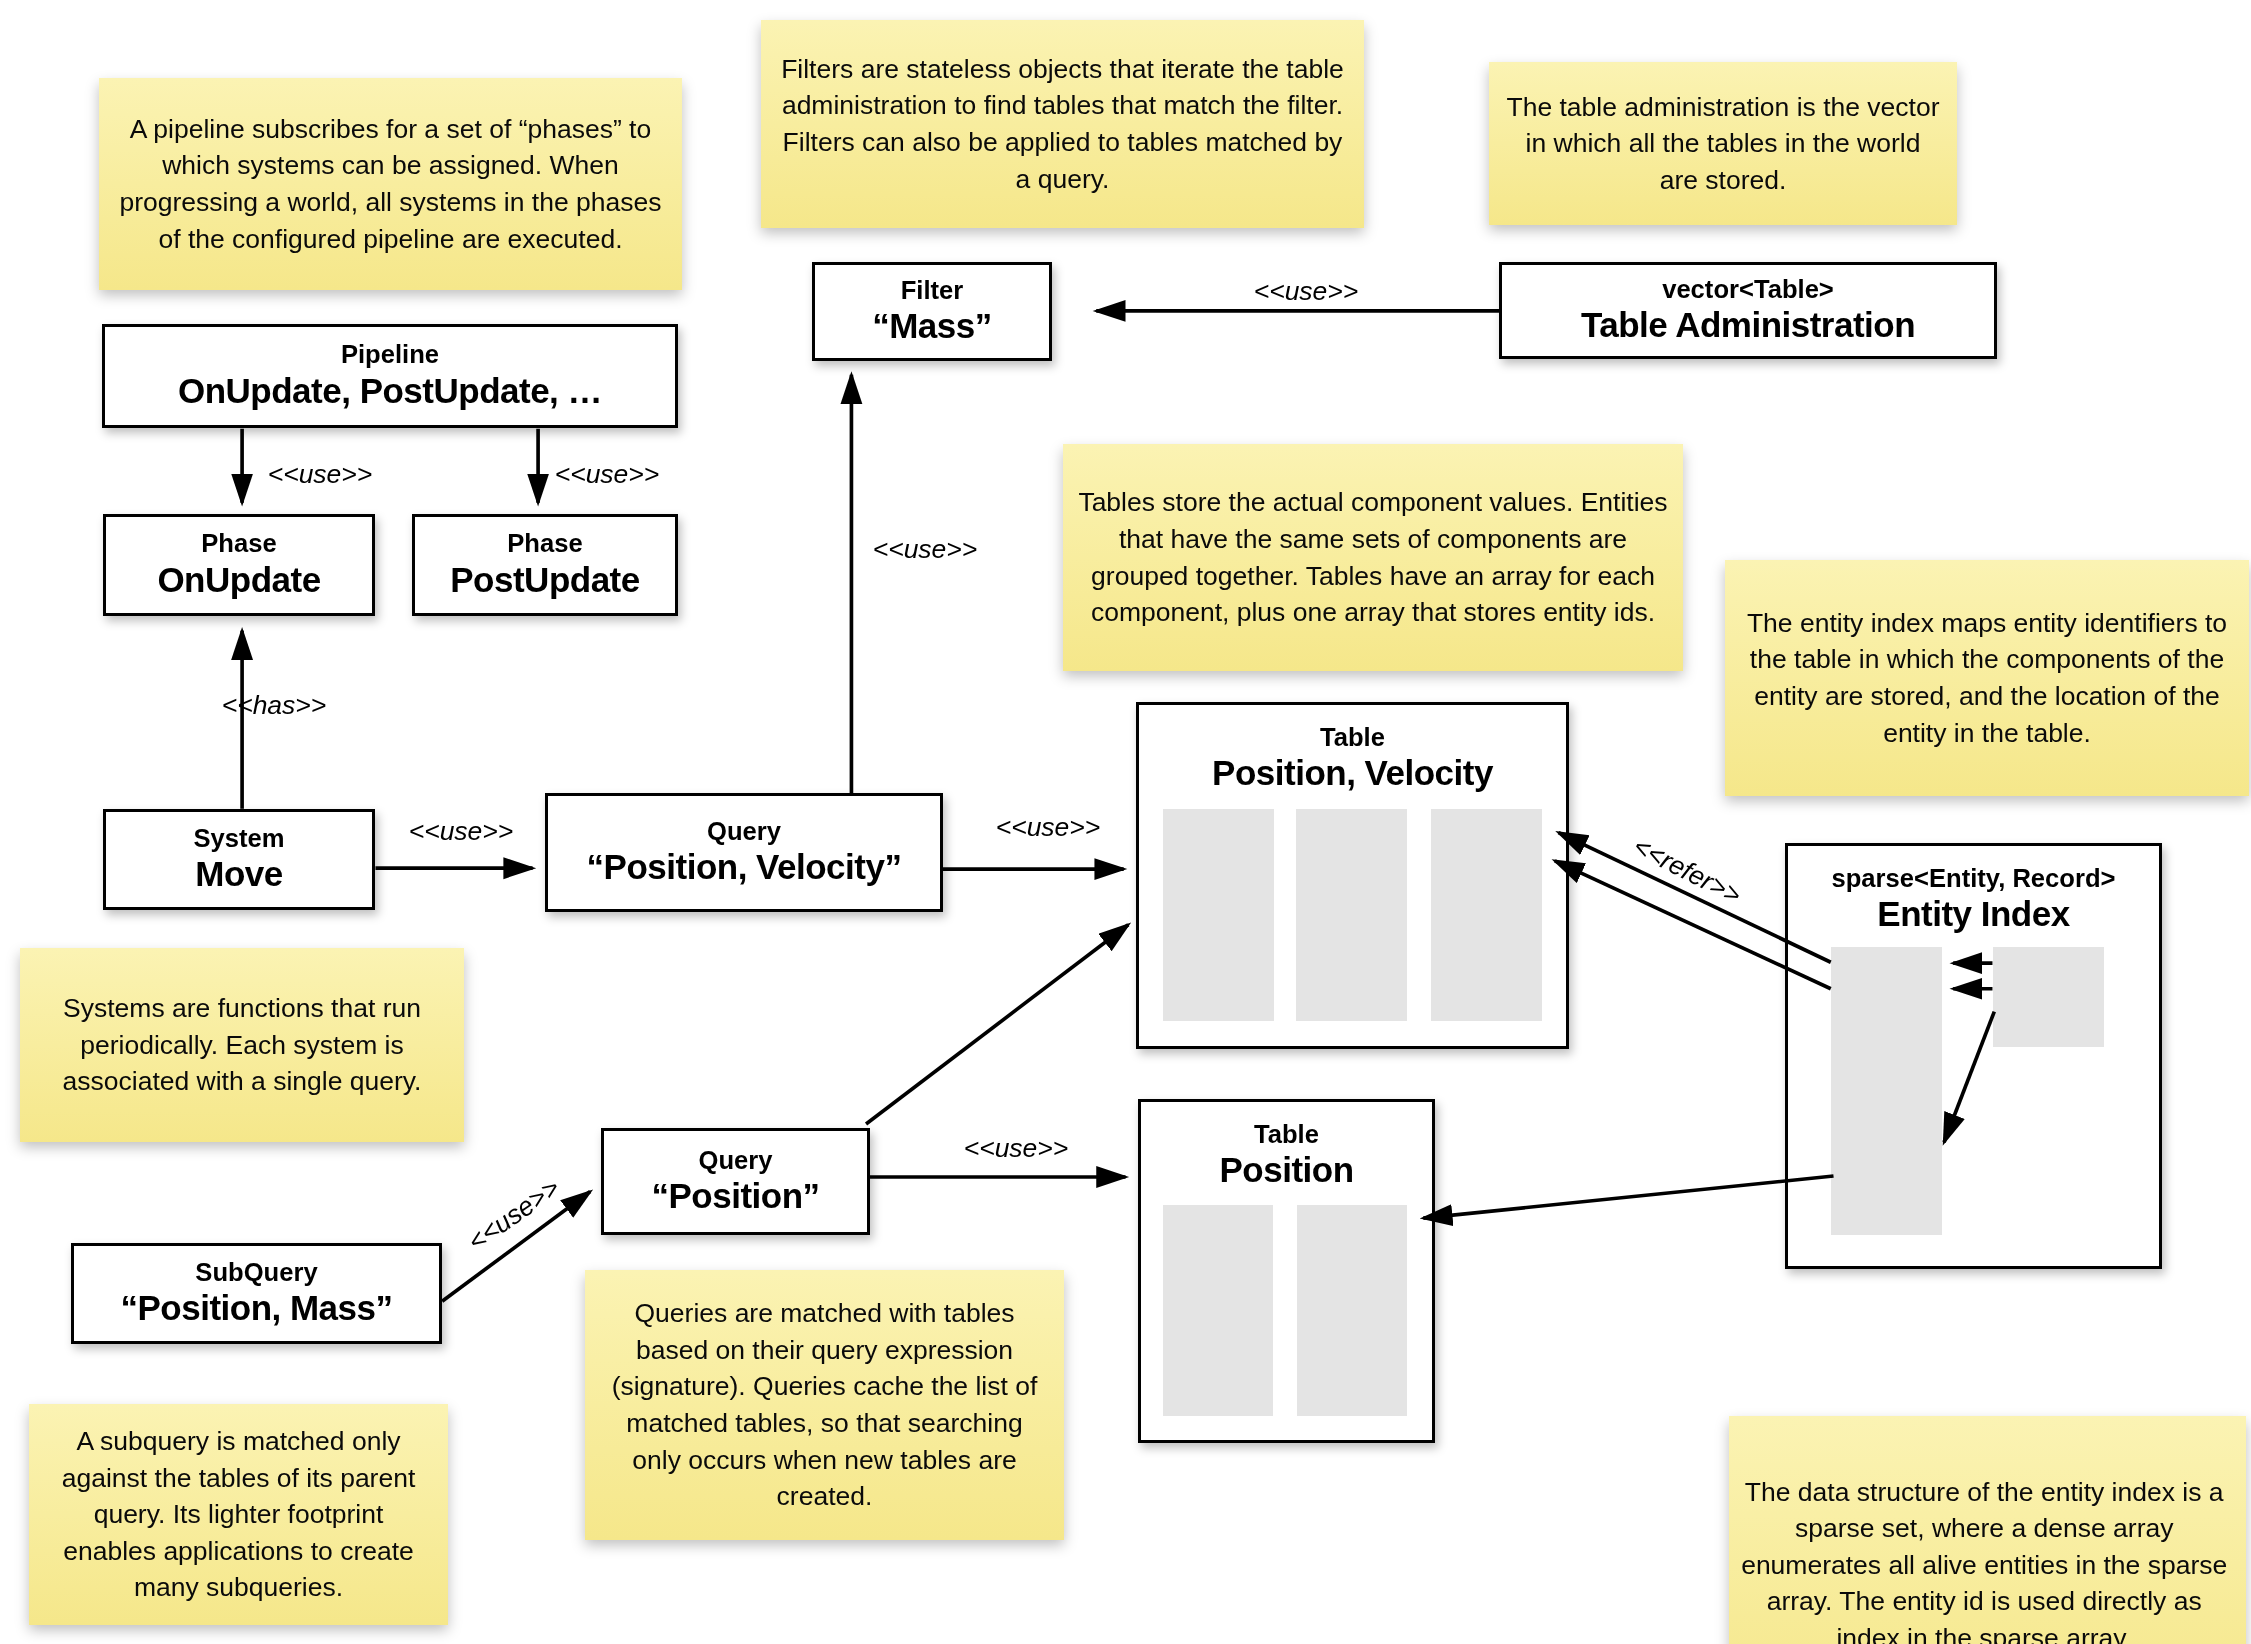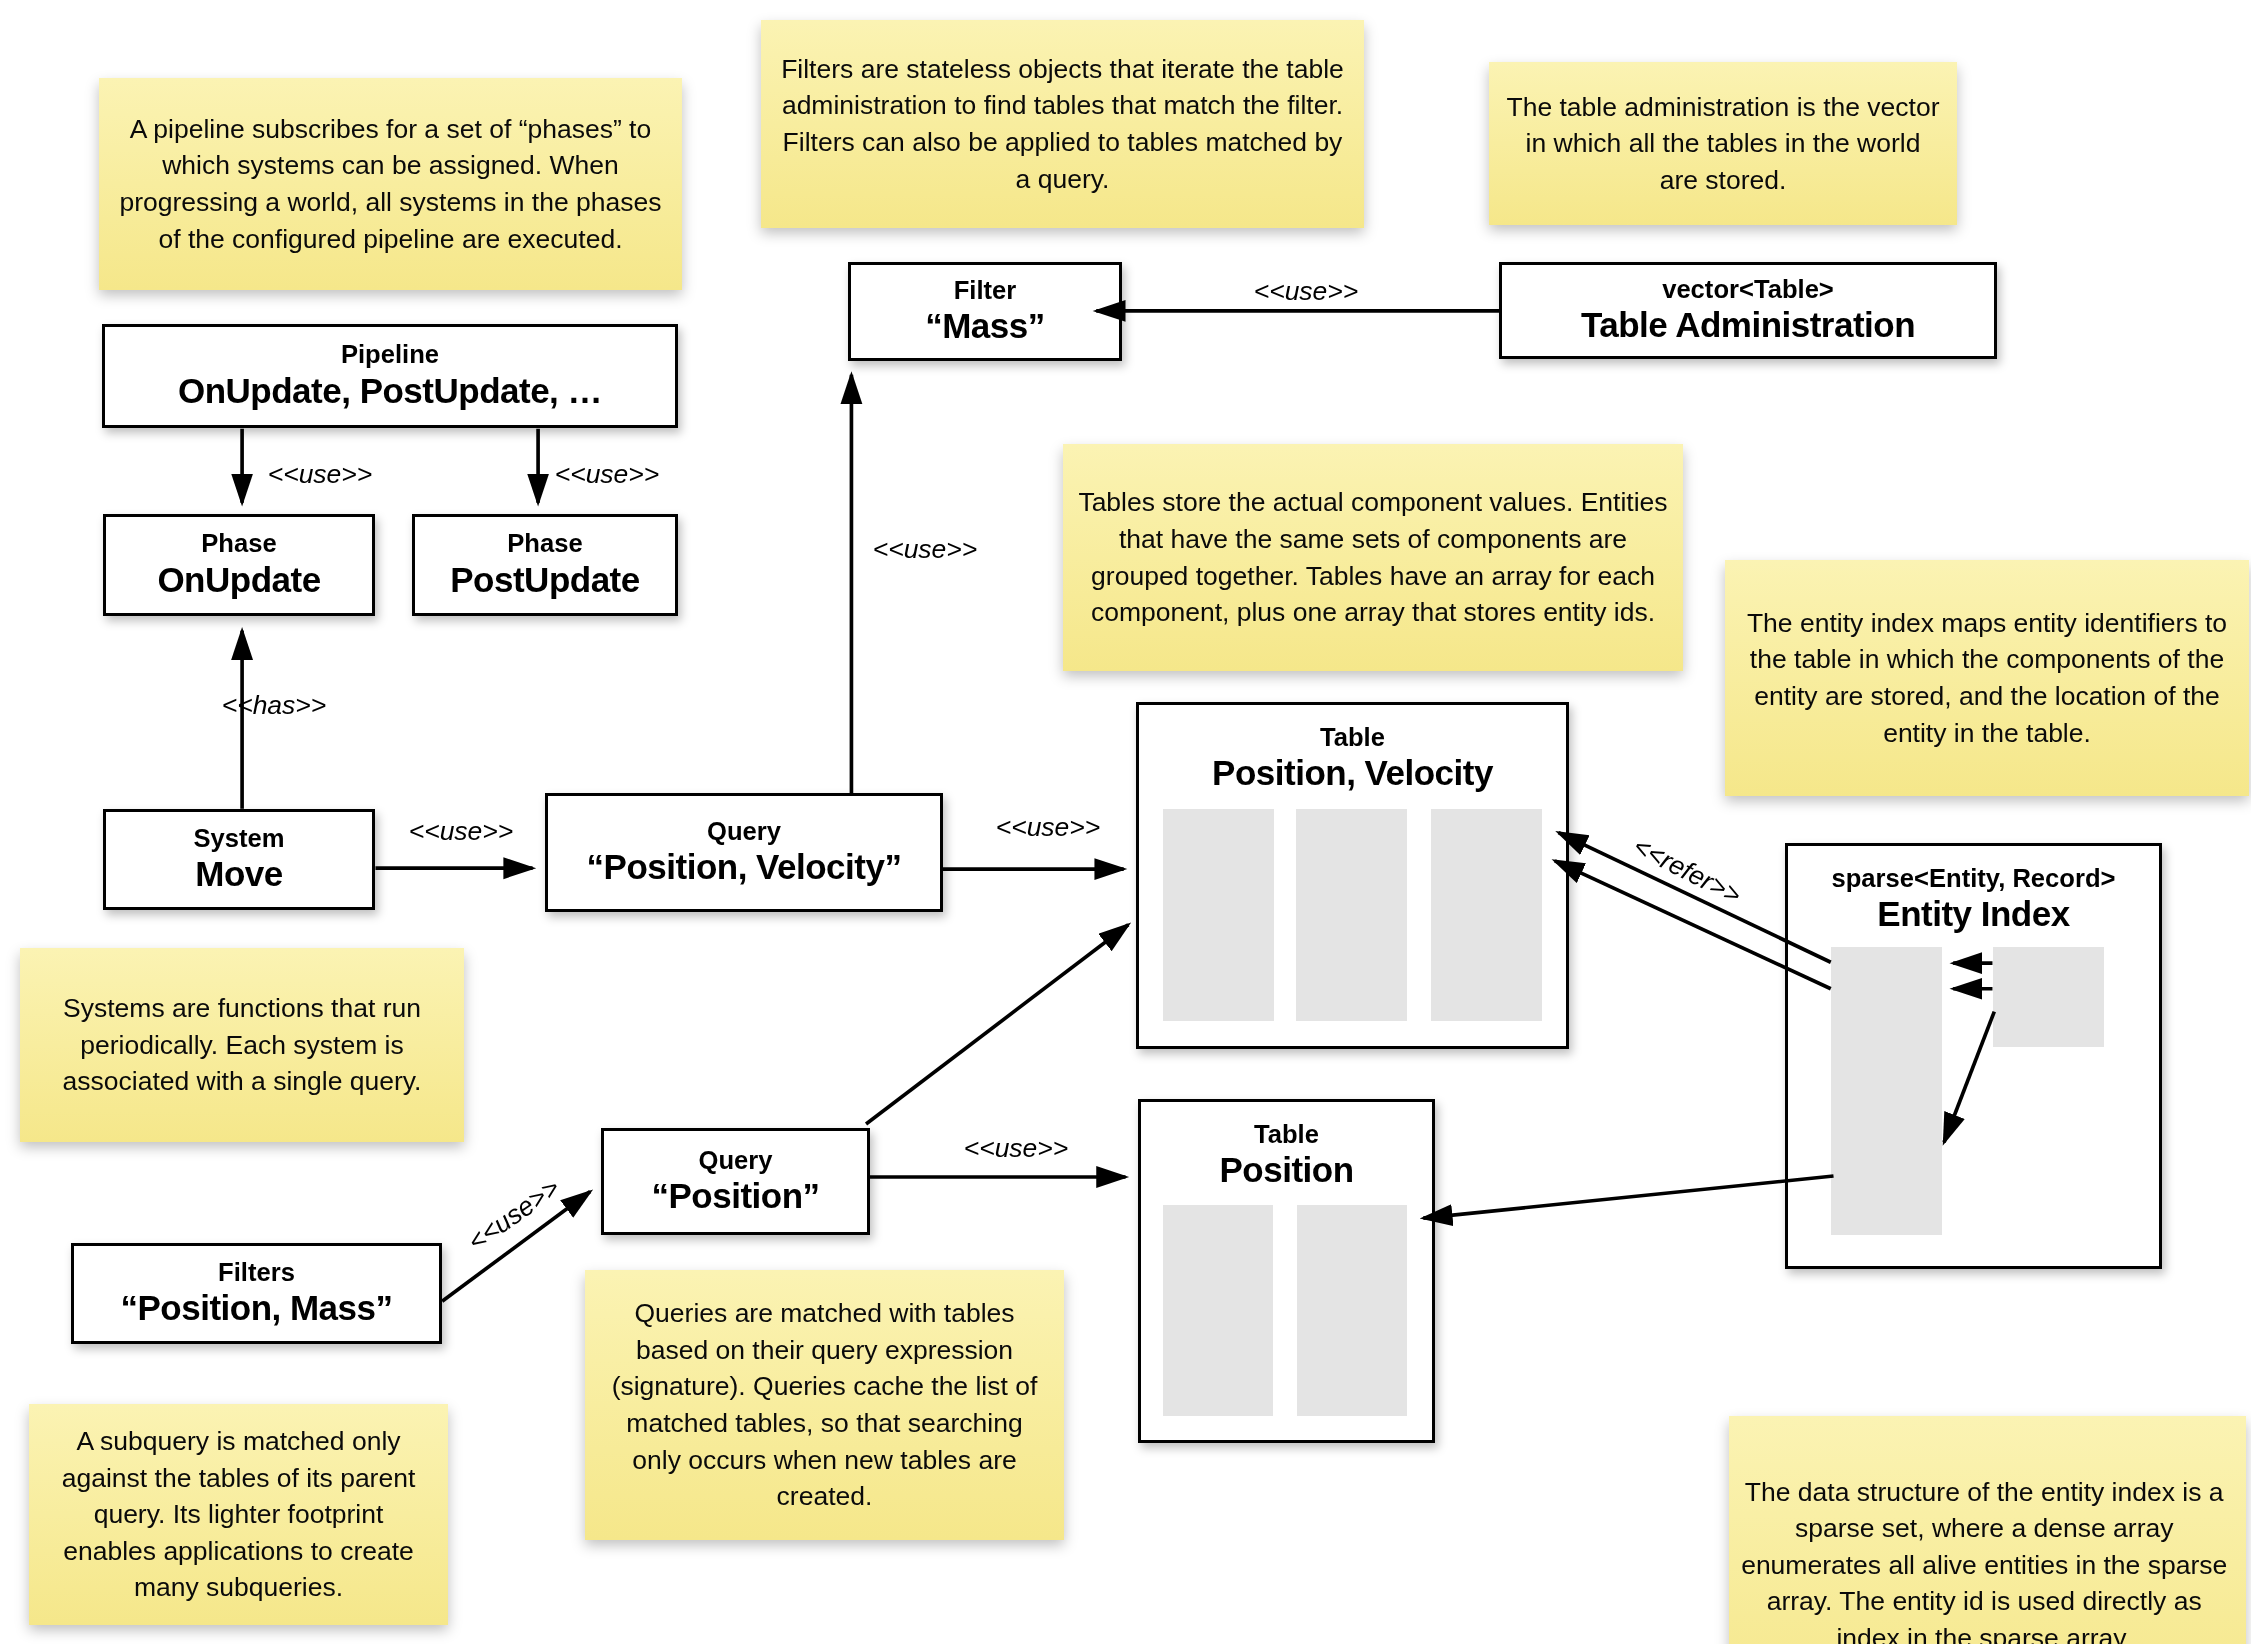--- a/index.html
+++ b/index.html
@@ -114,21 +114,21 @@
   <div class="ubox" style="left:103px; top:809px; width:272px; height:101px;">
     <div class="t">System</div>
     <div class="v">Move</div>
   </div>
 
   <div class="ubox" style="left:545px; top:793px; width:398px; height:119px;">
     <div class="t">Query</div>
     <div class="v">“Position, Velocity”</div>
   </div>
 
-  <div class="ubox" style="left:848px; top:262px; width:274px; height:99px;">
+  <div class="ubox" style="left:812px; top:262px; width:240px; height:99px;">
     <div class="t">Filter</div>
     <div class="v">“Mass”</div>
   </div>
 
   <div class="ubox" style="left:1499px; top:262px; width:498px; height:97px;">
     <div class="t">vector&lt;Table&gt;</div>
     <div class="v">Table Administration</div>
   </div>
 
   <div class="ubox tablebox" style="left:1136px; top:702px; width:433px; height:347px;">
@@ -152,21 +152,21 @@
     <div class="grayblock" style="left:43px; top:101px; width:111px; height:288px;"></div>
     <div class="grayblock" style="left:205px; top:101px; width:111px; height:100px;"></div>
   </div>
 
   <div class="ubox" style="left:601px; top:1128px; width:269px; height:107px;">
     <div class="t">Query</div>
     <div class="v">“Position”</div>
   </div>
 
   <div class="ubox" style="left:71px; top:1243px; width:371px; height:101px;">
-    <div class="t">Filters</div>
+    <div class="t">SubQuery</div>
     <div class="v">“Position, Mass”</div>
   </div>
 
   <div class="elabel" style="left:320px; top:474px;">&lt;&lt;use&gt;&gt;</div>
   <div class="elabel" style="left:607px; top:474px;">&lt;&lt;use&gt;&gt;</div>
   <div class="elabel" style="left:274px; top:705px;">&lt;&lt;has&gt;&gt;</div>
   <div class="elabel" style="left:461px; top:831px;">&lt;&lt;use&gt;&gt;</div>
   <div class="elabel" style="left:925px; top:549px;">&lt;&lt;use&gt;&gt;</div>
   <div class="elabel" style="left:1306px; top:291px;">&lt;&lt;use&gt;&gt;</div>
   <div class="elabel" style="left:1048px; top:827px;">&lt;&lt;use&gt;&gt;</div>

